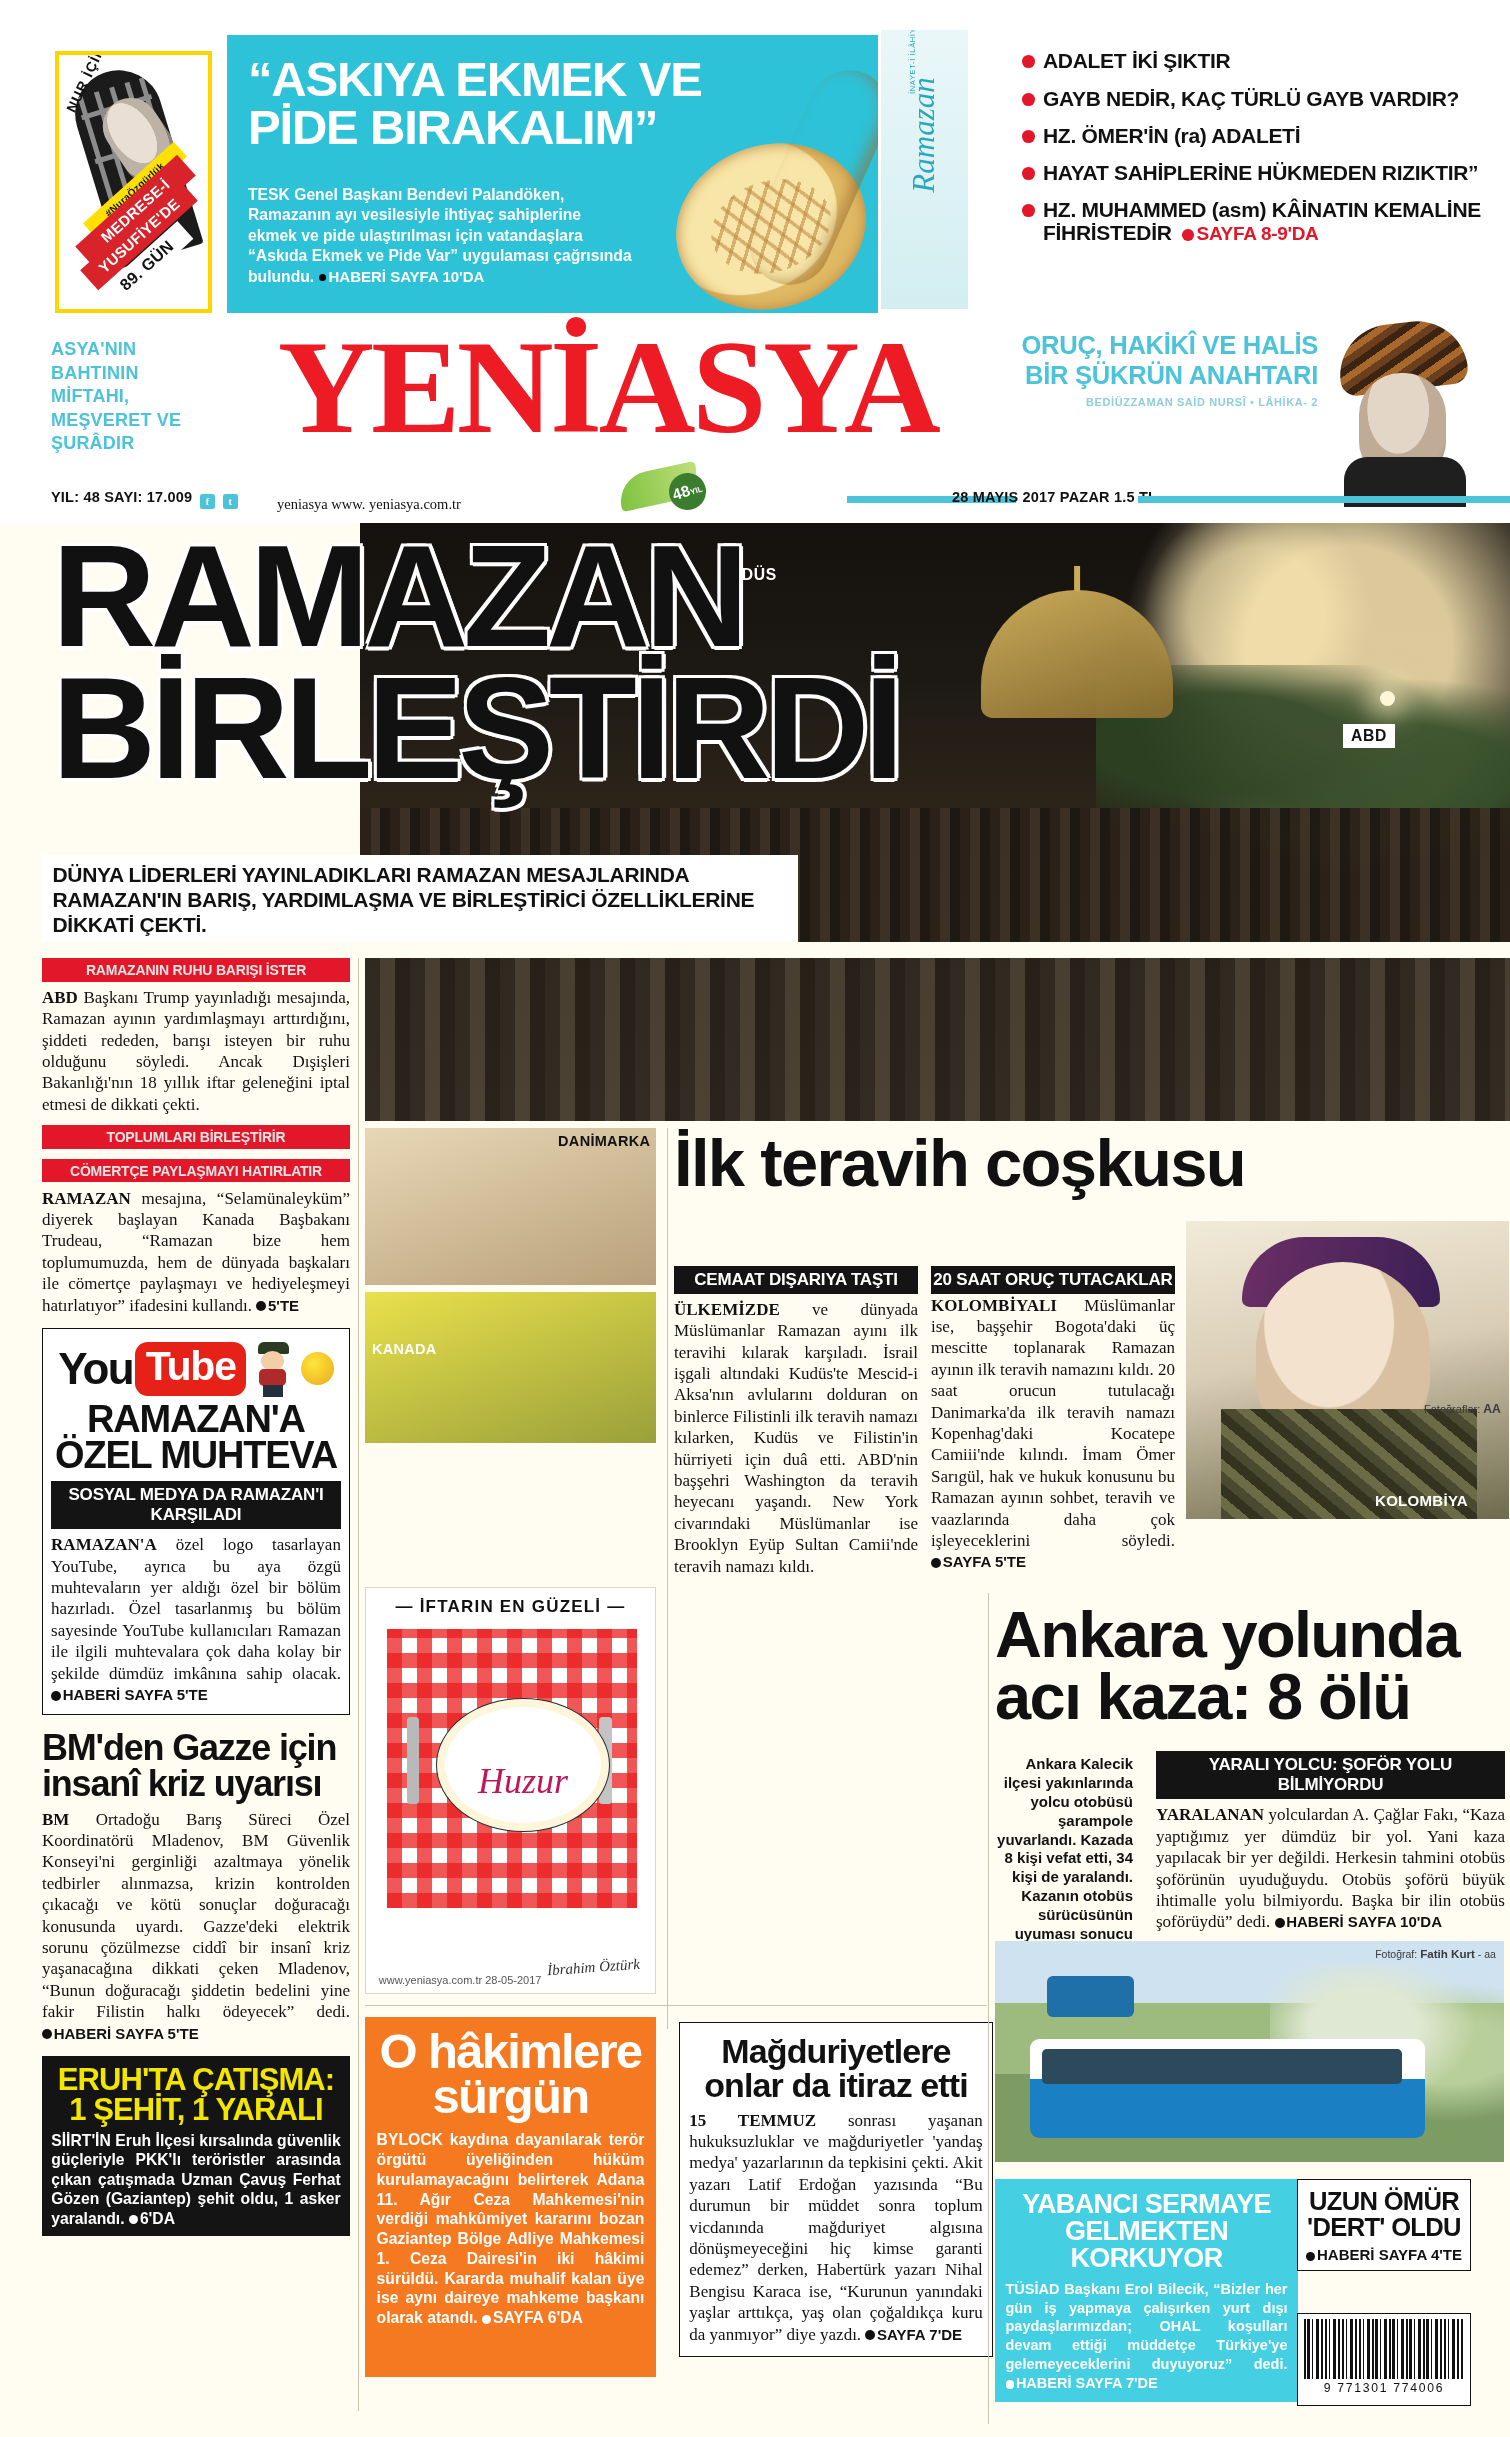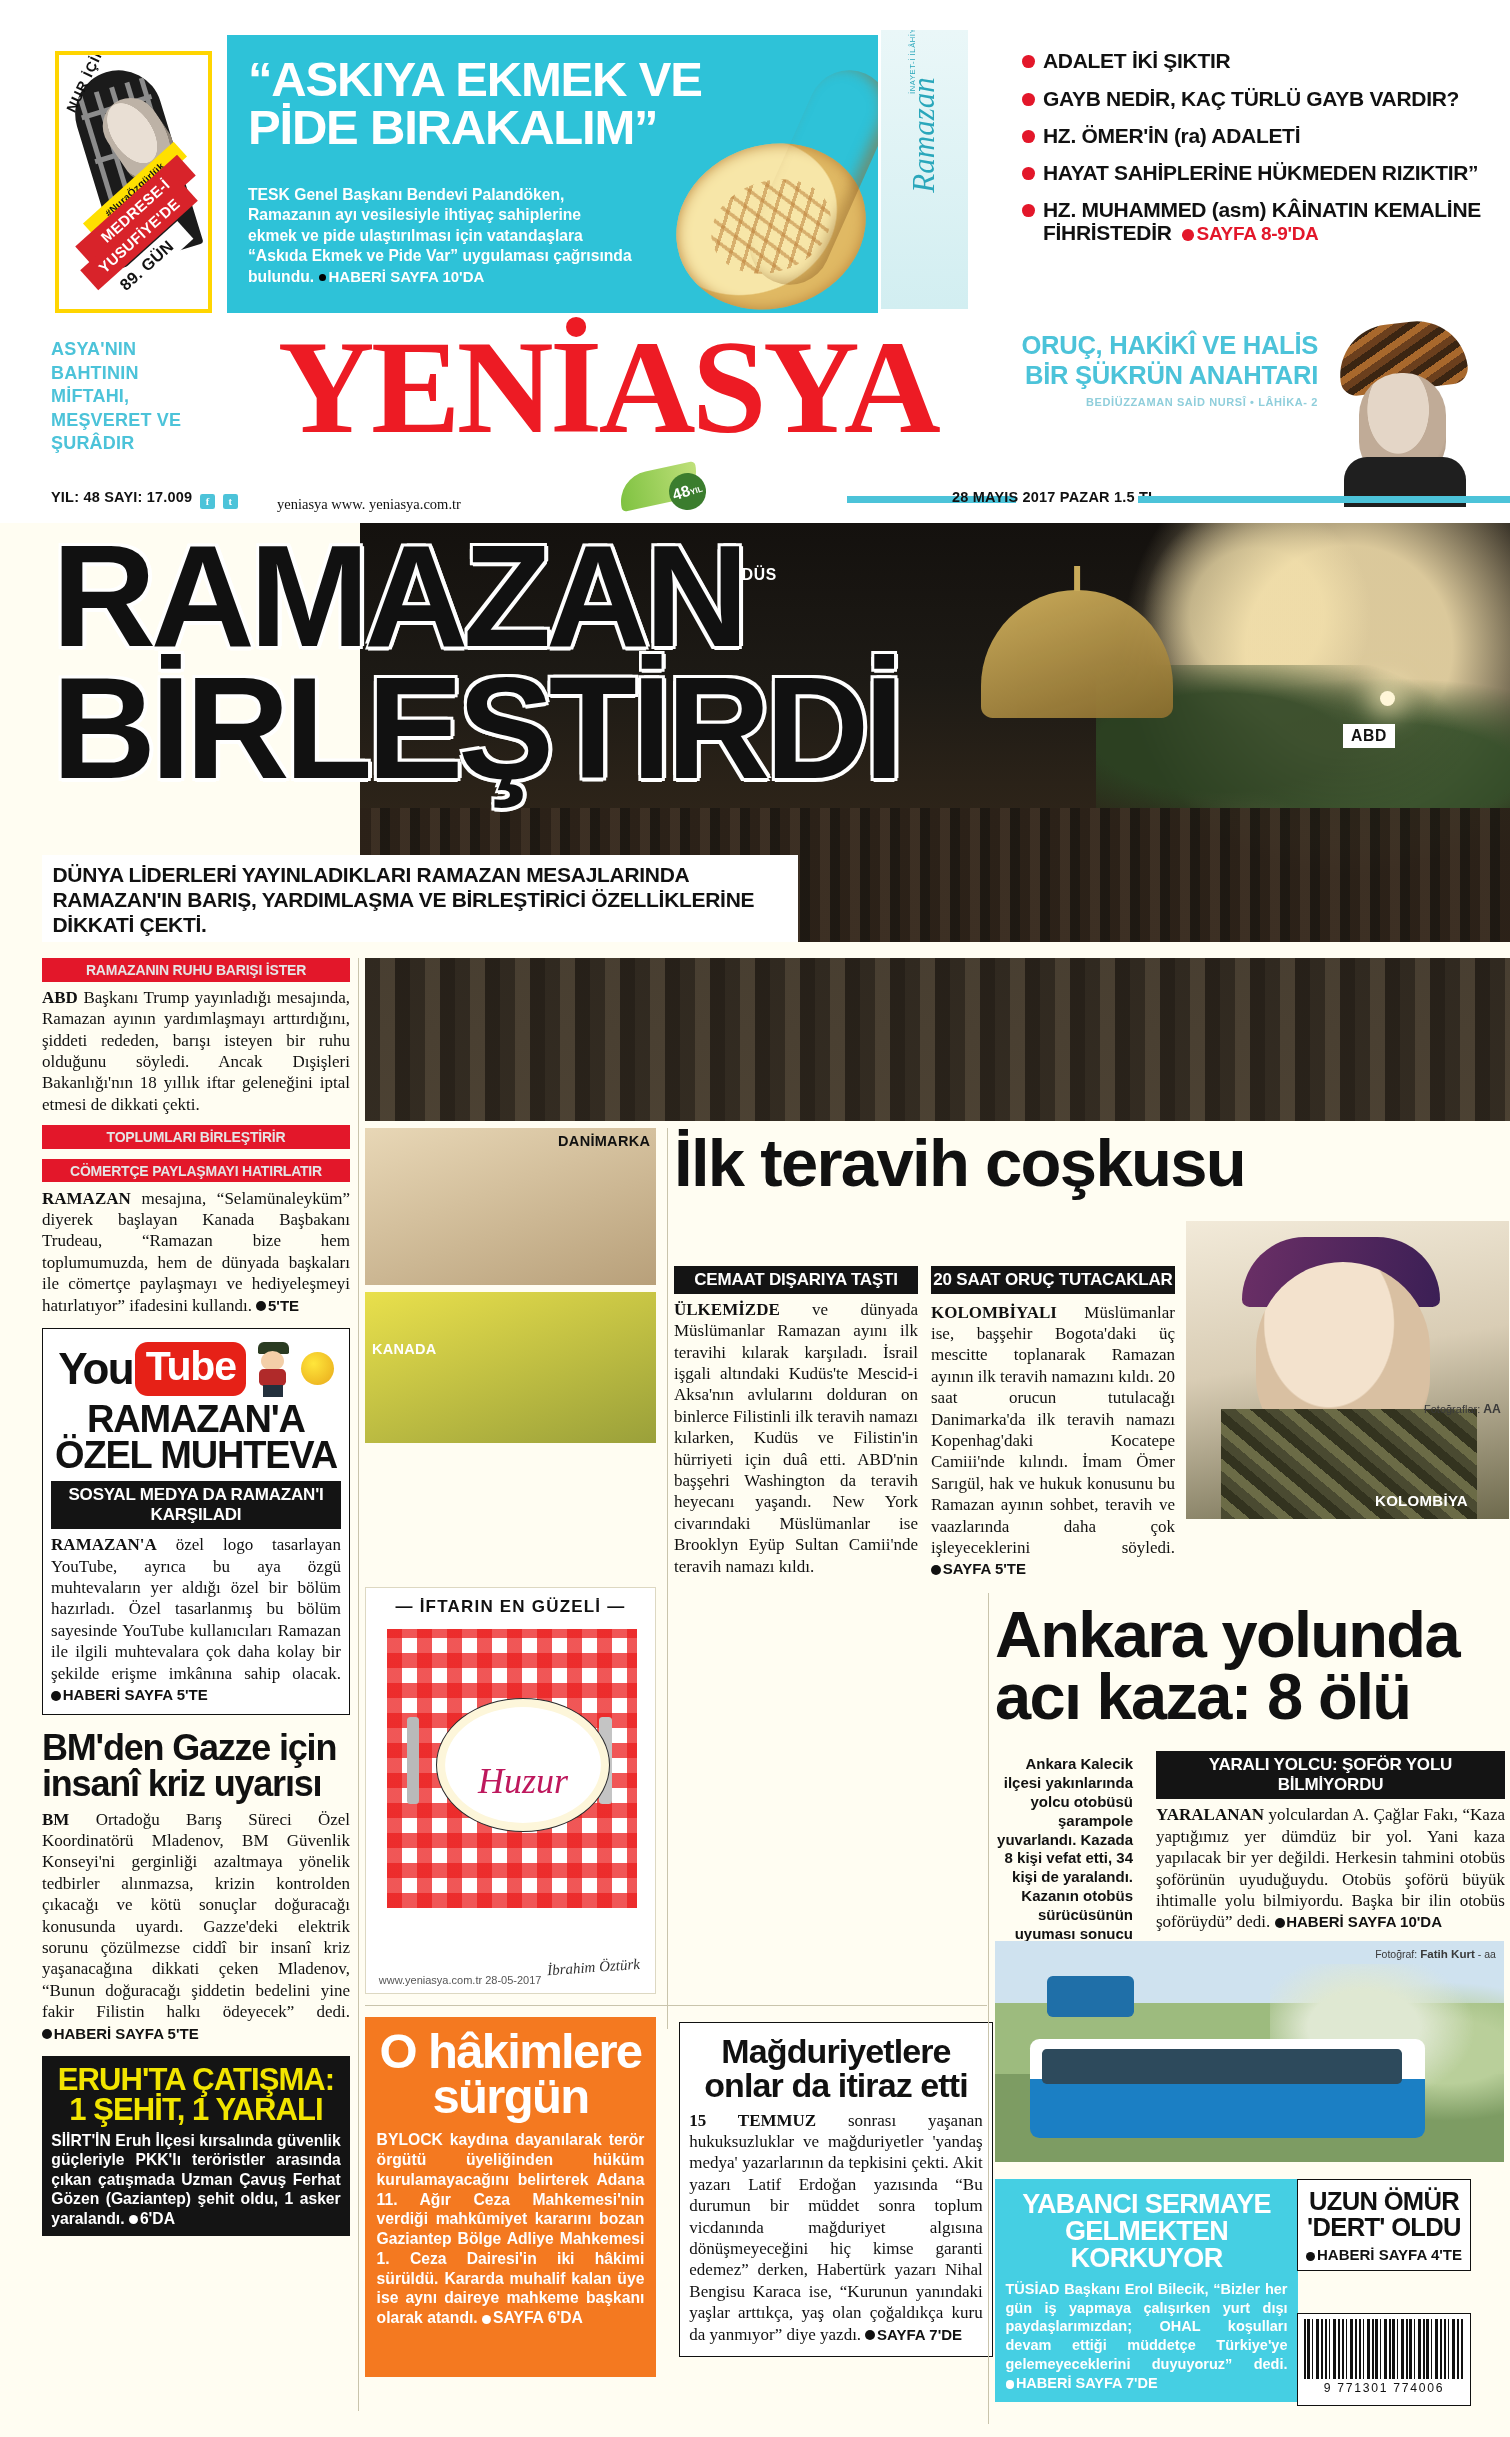--- a/index.html
+++ b/index.html
@@ -321,21 +321,21 @@
             <i class="cap"></i>
             <i class="hd"></i>
             <i class="bd"></i>
             <i class="lg"></i>
           </span>
         <span class="moon"></span>
       </div>
       <div class="yth">RAMAZAN'A ÖZEL MUHTEVA</div>
       <div class="kbar">SOSYAL MEDYA DA RAMAZAN'I KARŞILADI</div>
       <p class="serif" style="margin:5.2px 0 0">
-        <b>RAMAZAN'A</b><span> özel logo tasarlayan YouTube, ayrıca bu aya özgü muhtevaların yer aldığı özel bir bölüm hazırladı. Özel tasarlanmış bu bölüm sayesinde YouTube kullanıcıları Ramazan ile ilgili muhtevalara çok daha kolay bir şekilde erişme imkânına sahip olacak.</span>
+        <b>RAMAZAN'A</b><span> özel logo tasarlayan YouTube, ayrıca bu aya özgü muhtevaların yer aldığı özel bir bölüm hazırladı. Özel tasarlanmış bu bölüm sayesinde YouTube kullanıcıları Ramazan ile ilgili muhtevalara çok daha kolay bir şekilde dümdüz imkânına sahip olacak.</span>
         <span class="ref"><span class="dot"></span><span>HABERİ SAYFA 5'TE</span></span>
       </p>
     </div>
 
     <div>
       <div class="bigh">BM'den Gazze için insanî kriz uyarısı</div>
       <p class="serif" style="margin:0">
         <b>BM</b><span> Ortadoğu Barış Süreci Özel Koordinatörü Mladenov, BM Güvenlik Konseyi'ni gerginliği azaltmaya yönelik tedbirler alınmazsa, krizin kontrolden çıkacağı ve kötü sonuçlar doğuracağı konusunda uyardı. Gazze'deki elektrik sorunu çözülmezse ciddî bir insanî kriz yaşanacağına dikkati çeken Mladenov, “Bunun doğuracağı şiddetin bedelini yine fakir Filistin halkı ödeyecek” dedi.</span>
         <span class="ref"><span class="dot"></span><span>HABERİ SAYFA 5'TE</span></span>
       </p>
@@ -365,21 +365,21 @@
 
   <div class="c2">
     <div class="kbar">CEMAAT DIŞARIYA TAŞTI</div>
     <p class="serif" style="margin:5.2px 0 0">
       <b>ÜLKEMİZDE</b><span> ve dünyada Müslümanlar Ramazan ayını ilk teravihi kılarak karşıladı. İsrail işgali altındaki Kudüs'te Mescid-i Aksa'nın avlularını dolduran on binlerce Filistinli ilk teravih namazı kılarken, Kudüs ve Filistin'in hürriyeti için duâ etti. ABD'nin başşehri Washington da teravih heyecanı yaşandı. New York civarındaki Müslümanlar ise Brooklyn Eyüp Sultan Camii'nde teravih namazı kıldı.</span>
     </p>
   </div>
 
   <div class="c3">
     <div class="kbar">20 SAAT ORUÇ TUTACAKLAR</div>
-    <p class="serif" style="margin:8px 0 0">
+    <p class="serif" style="margin:1px 0 0">
       <b>KOLOMBİYALI</b><span> Müslümanlar ise, başşehir Bogota'daki üç mescitte toplanarak Ramazan ayının ilk teravih namazını kıldı. 20 saat orucun tutulacağı Danimarka'da ilk teravih namazı Kopenhag'daki Kocatepe Camiii'nde kılındı. İmam Ömer Sarıgül, hak ve hukuk konusunu bu Ramazan ayının sohbet, teravih ve vaazlarında daha çok işleyeceklerini söyledi.</span>
       <span class="ref"><span class="dot"></span><span>SAYFA 5'TE</span></span>
     </p>
   </div>
 
   <div class="kidphoto">
     <div class="hat"></div>
     <div class="head"></div>
     <div class="body"></div>
     <div class="credit"><span>Fotoğraflar:</span> <b>AA</b></div>

